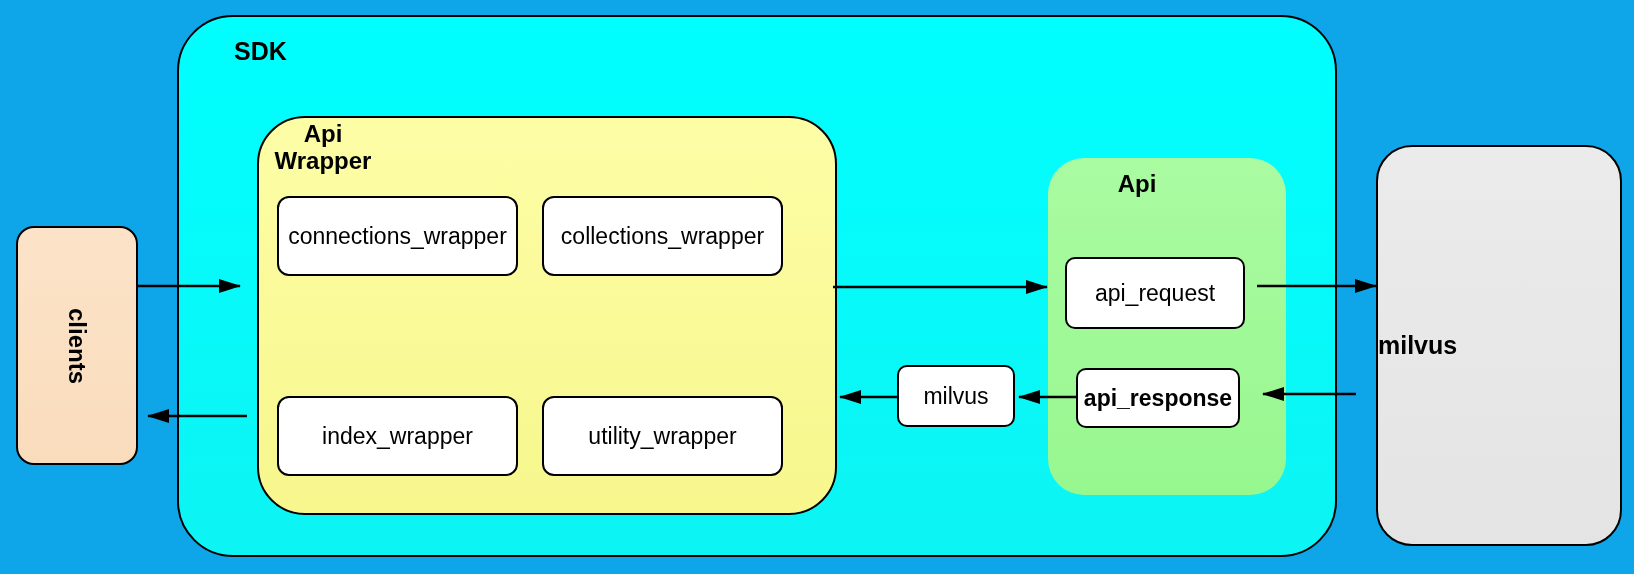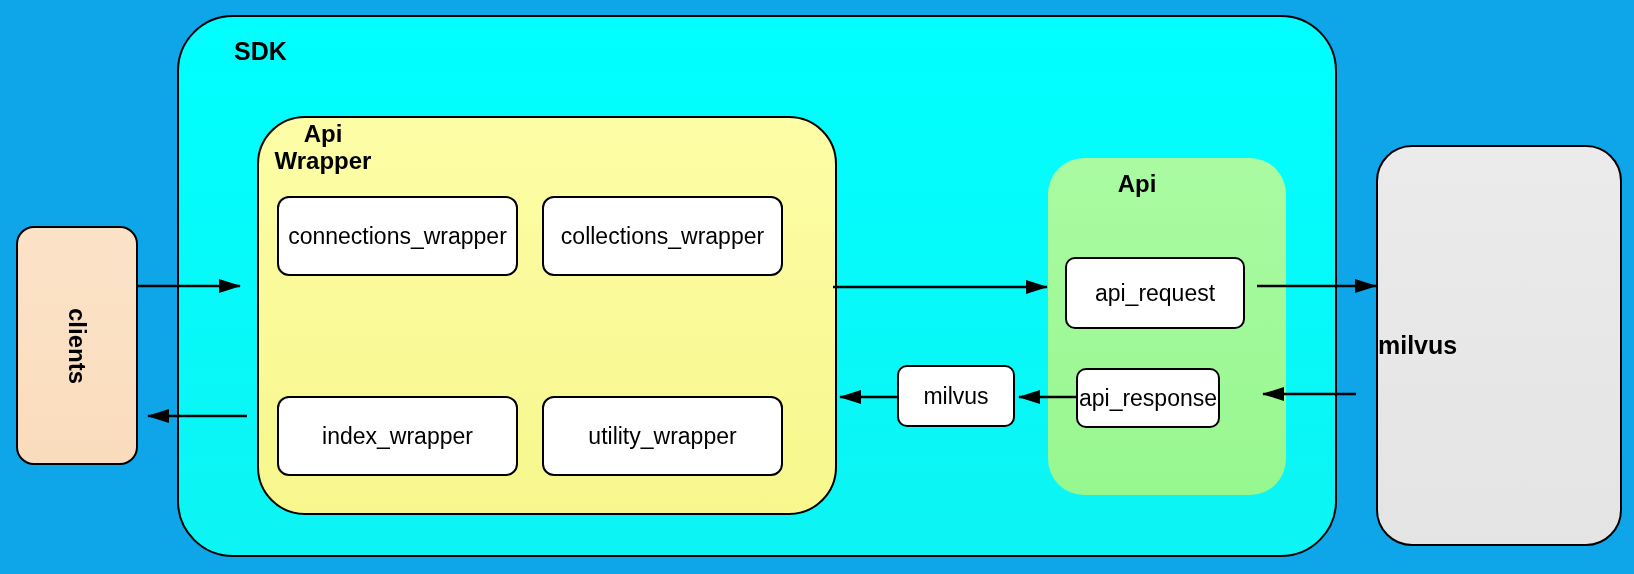--- a/index.html
+++ b/index.html
@@ -57,21 +57,21 @@
     display: flex; align-items: center; justify-content: center;
     font-size: 23px; color: #000;
   }
   .wrapper-box { width: 241px; height: 80px; }
   .col1 { left: 277px; }
   .col2 { left: 542px; }
   .row1 { top: 196px; }
   .row2 { top: 296px; }
   .row3 { top: 396px; }
   .api-request  { left: 1065px; top: 257px; width: 180px; height: 72px; border-radius: 10px; justify-content: center; }
-  .api-response { left: 1076px; top: 368px; width: 144px; height: 60px; border-radius: 10px; }
+  .api-response { left: 1076px; top: 368px; width: 164px; height: 60px; border-radius: 10px; font-weight: bold; }
   .checker      { left: 897px;  top: 365px; width: 118px; height: 62px; border-radius: 10px; }
   .clients {
     left: 16px; top: 226px; width: 122px; height: 239px;
     border-radius: 18px;
     background: linear-gradient(180deg, #fce3c8 0%, #f9dcbc 100%);
     display: flex; align-items: center; justify-content: center;
   }
   .clients-label {
     transform: rotate(90deg);
     font-size: 24px; font-weight: bold; color: #000;

